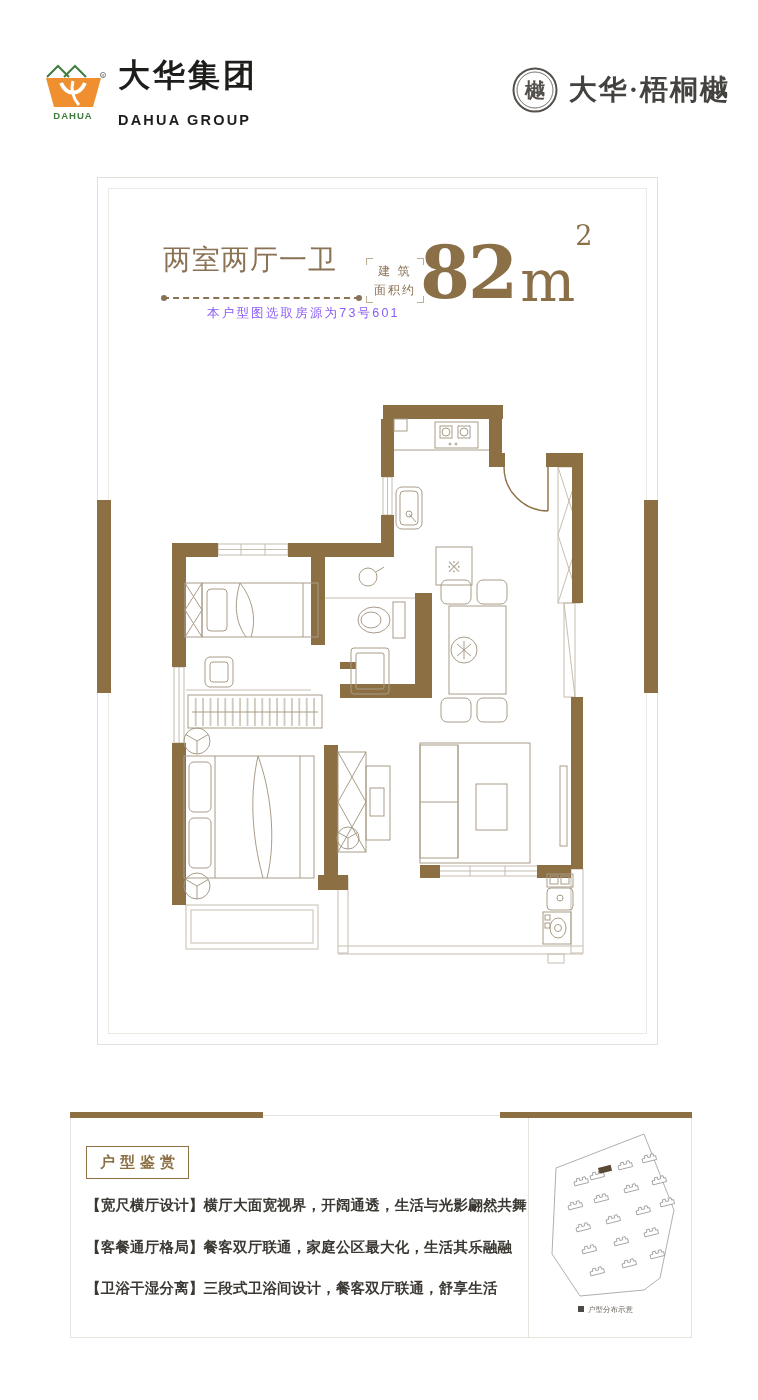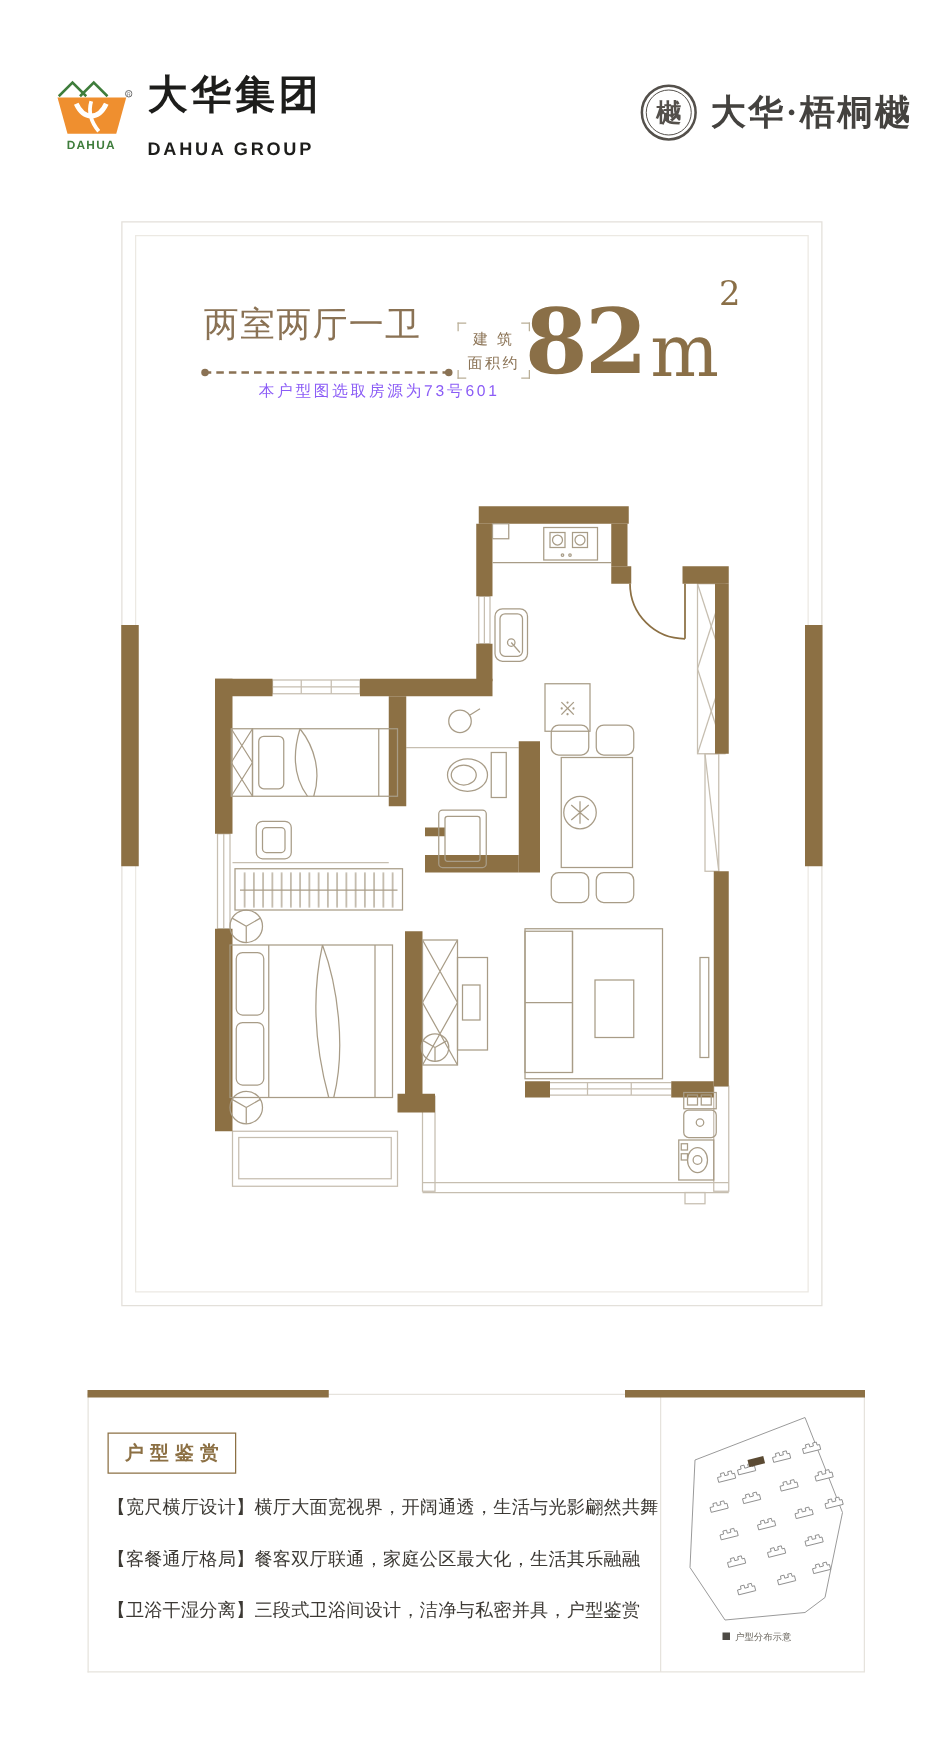--- a/index.html
+++ b/index.html
@@ -45,21 +45,21 @@
   .area-value .sup{font-size:27px;line-height:1;margin-bottom:58px;}
 
   
   .feat-box{left:70px;top:1115px;width:458px;height:223px;border:1px solid #e6e3dd;border-right:none;box-sizing:border-box;}
   .site-box{left:528px;top:1115px;width:164px;height:223px;border:1px solid #e6e3dd;box-sizing:border-box;}
   .top-bar{height:6px;background:#8C7044;top:1112px;}
   .top-bar.b1{left:70px;width:193px;}
   .top-bar.b2{left:500px;width:192px;}
   .badge{left:86px;top:1146px;border:1.5px solid #8C7044;color:#8C7044;font-size:15px;
       font-weight:bold;letter-spacing:5px;padding:6px 8px 6px 13px;text-align:right;}
-  .feats{left:86px;top:1196px;width:435px;}
+  .feats{left:86px;top:1196px;width:435px;font-weight:bold;}
   .feat{font-size:14.5px;color:#3c3934;letter-spacing:0.2px;margin-bottom:22.5px;white-space:nowrap;}
 
   .fp-svg{left:97px;top:177px;}
   .site-svg{left:532px;top:1122px;}
 </style>
 </head>
 <body>
 
 <div class="abs hdr-left">
   <svg width="62" height="60" viewBox="0 0 62 60">
@@ -278,21 +278,21 @@
 
 <div class="abs feat-box"></div>
 <div class="abs site-box"></div>
 <div class="abs top-bar b1"></div>
 <div class="abs top-bar b2"></div>
 
 <div class="abs badge">户型鉴赏</div>
 <div class="abs feats">
   <div class="feat">【宽尺横厅设计】横厅大面宽视界，开阔通透，生活与光影翩然共舞</div>
   <div class="feat">【客餐通厅格局】餐客双厅联通，家庭公区最大化，生活其乐融融</div>
-  <div class="feat">【卫浴干湿分离】三段式卫浴间设计，洁净与私密并具，户型鉴赏</div>
+  <div class="feat">【卫浴干湿分离】三段式卫浴间设计，餐客双厅联通，舒享生活</div>
 </div>
 
 <svg class="abs site-svg" width="156" height="210" viewBox="0 0 156 210">
   <defs>
     <path id="bld" d="M0 0 h3 v-2.5 h3 v2.5 h3 v-2.5 h3 v2.5 h2 v4 h-14 z"></path>
   </defs>
   <polygon points="24,46 112,12 142,88 128,156 112,168 48,174 20,132" fill="none" stroke="#9a9a9a" stroke-width="0.8"></polygon>
   <g fill="#ffffff" stroke="#8a8a8a" stroke-width="0.7">
     <use href="#bld" transform="translate(42 60) rotate(-14)"></use>
     <use href="#bld" transform="translate(58 54) rotate(-14)"></use>

